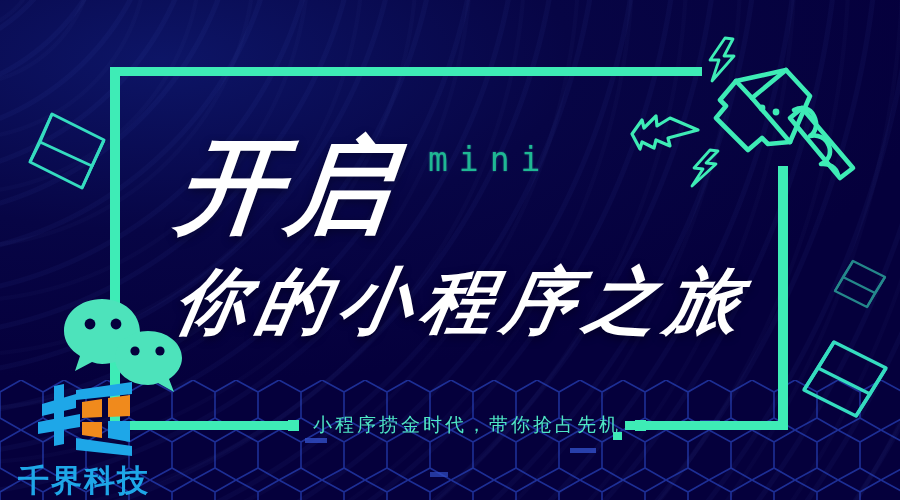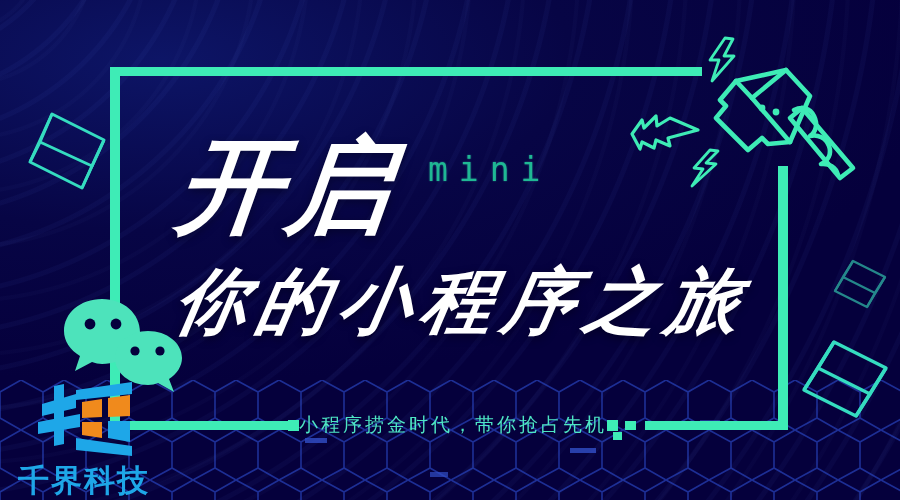--- a/index.html
+++ b/index.html
@@ -86,21 +86,21 @@
     font-size:104px;
     font-weight:700;
     line-height:1;
     letter-spacing:6px;
     font-style:italic;
     transform:skewX(-6deg);
     text-shadow:0 3px 10px rgba(0,0,0,.35);
     white-space:nowrap;
   }
   .en-block{
-    margin-left:30px;margin-top:12px;
+    margin-left:30px;margin-top:2px;
     color:#1fb894;
     font-family:"DejaVu Sans Mono", monospace;
     font-size:33px;
     line-height:1.42;
     letter-spacing:11px;
     text-shadow:0 0 2px rgba(62,236,182,.45);
   }
   .en-line2{margin-left:-2px;}
 
   .cn-sub{
@@ -113,21 +113,21 @@
     letter-spacing:10px;
     line-height:1;
     transform:skewX(-10deg);
     white-space:nowrap;
     text-shadow:0 3px 9px rgba(0,0,0,.4);
   }
 
   
   .tagline-row{
     position:absolute;left:288px;top:412px;
-    display:flex;align-items:center;
+    display:flex;align-items:center;gap:14px;
   }
   .tag-sq{width:11px;height:11px;background:#3eecb6;flex:none;}
   .tagline{
     color:#4ee6c4;
     font-family:"Liberation Sans", sans-serif;
     font-size:19px;
     letter-spacing:3px;
     white-space:nowrap;
   }
 

